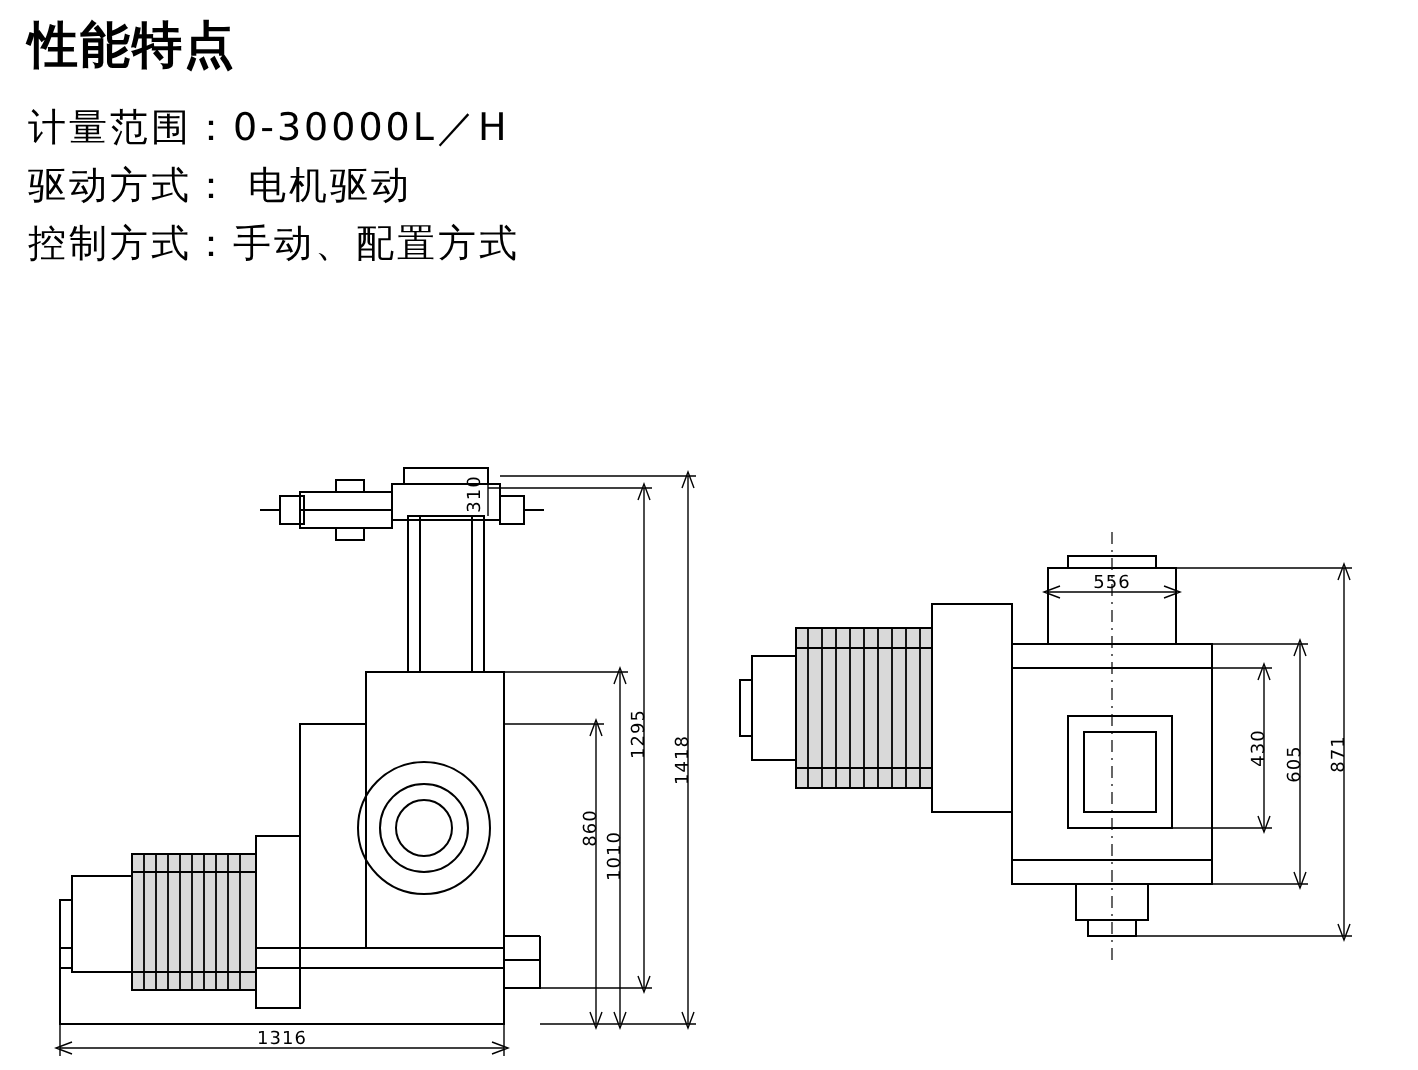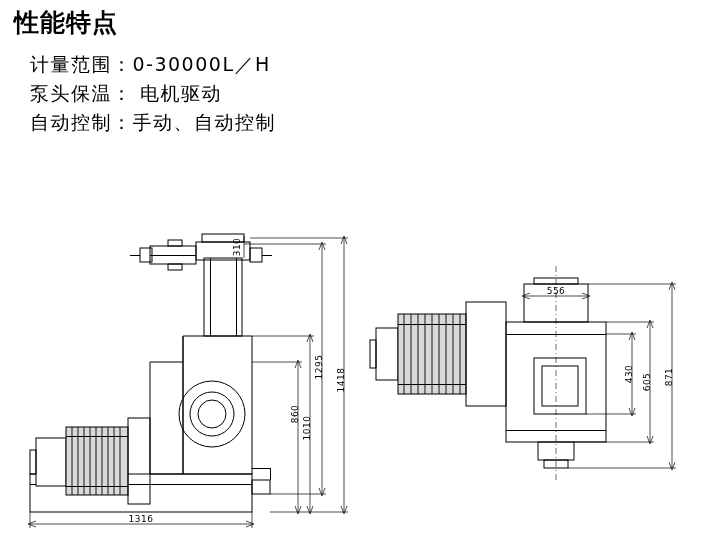--- a/index.html
+++ b/index.html
@@ -26,21 +26,21 @@
     left: 14px;
     top: 8px;
     font-size: 25px;
     font-weight: bold;
     letter-spacing: 1px;
     line-height: 30px;
     white-space: nowrap;
   }
   .spec-list {
     position: absolute;
-    left: 30px;
+    left: 14px;
     top: 50px;
     width: 680px;
   }
   .spec-line {
     font-size: 19px;
     line-height: 29px;
     letter-spacing: 1.5px;
     white-space: nowrap;
   }
   
@@ -95,22 +95,22 @@
 </style>
 </head>
 <body>
 
 <div id="page">
 
   <div class="spec-title">性能特点</div>
 
   <div class="spec-list">
     <div class="spec-line">计量范围：0-30000L／H</div>
-    <div class="spec-line">泵头保温：  电机驱动</div>
-    <div class="spec-line">自动控制：手动、自动控制</div>
+    <div class="spec-line">驱动方式：  电机驱动</div>
+    <div class="spec-line">控制方式：手动、配置方式</div>
   </div>
 
   <div id="drawing">
     <svg class="dwg" width="709" height="313" viewBox="0 0 709 313" xmlns="http://www.w3.org/2000/svg">
 
       <g>
 
         <rect class="nofill" x="30" y="252" width="222" height="38"></rect>
         <line class="ln" x1="30" y1="262" x2="252" y2="262"></line>
 

